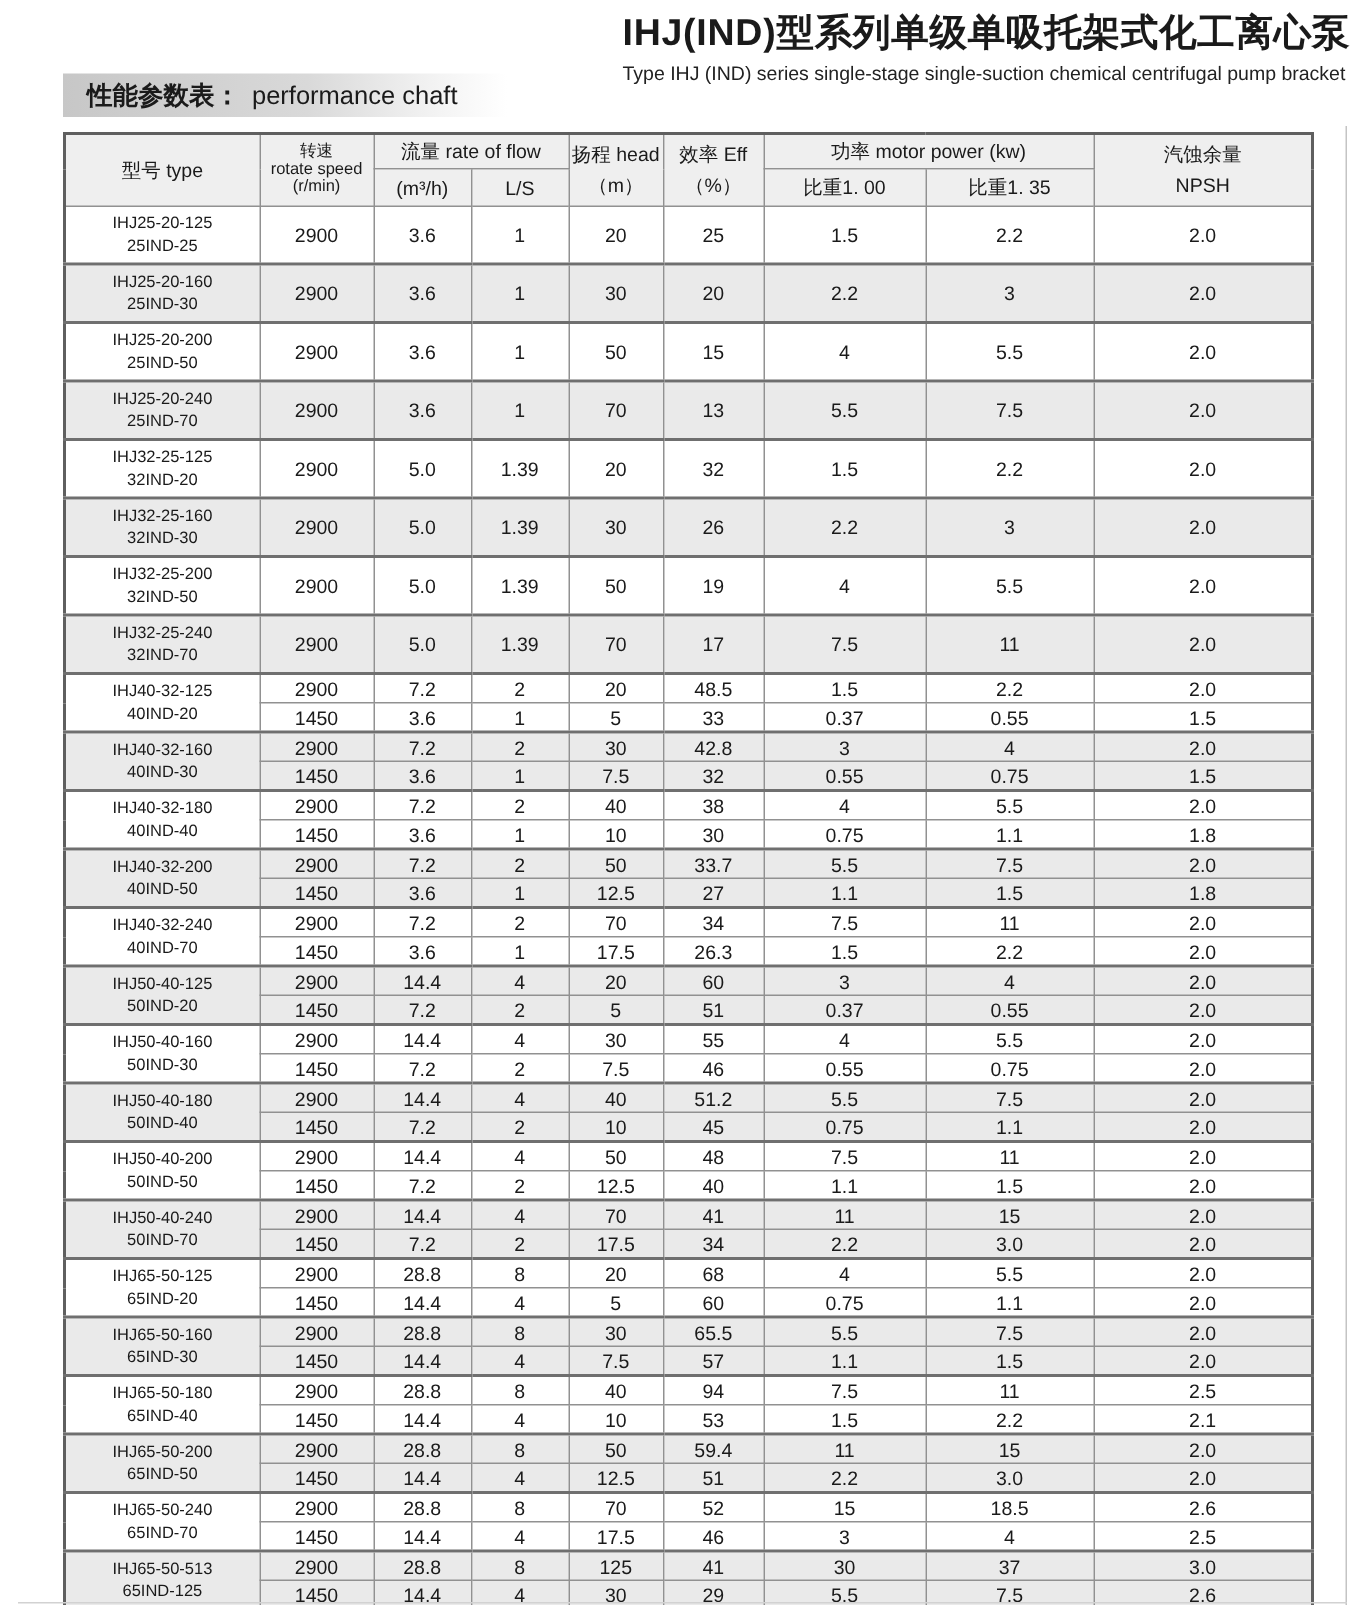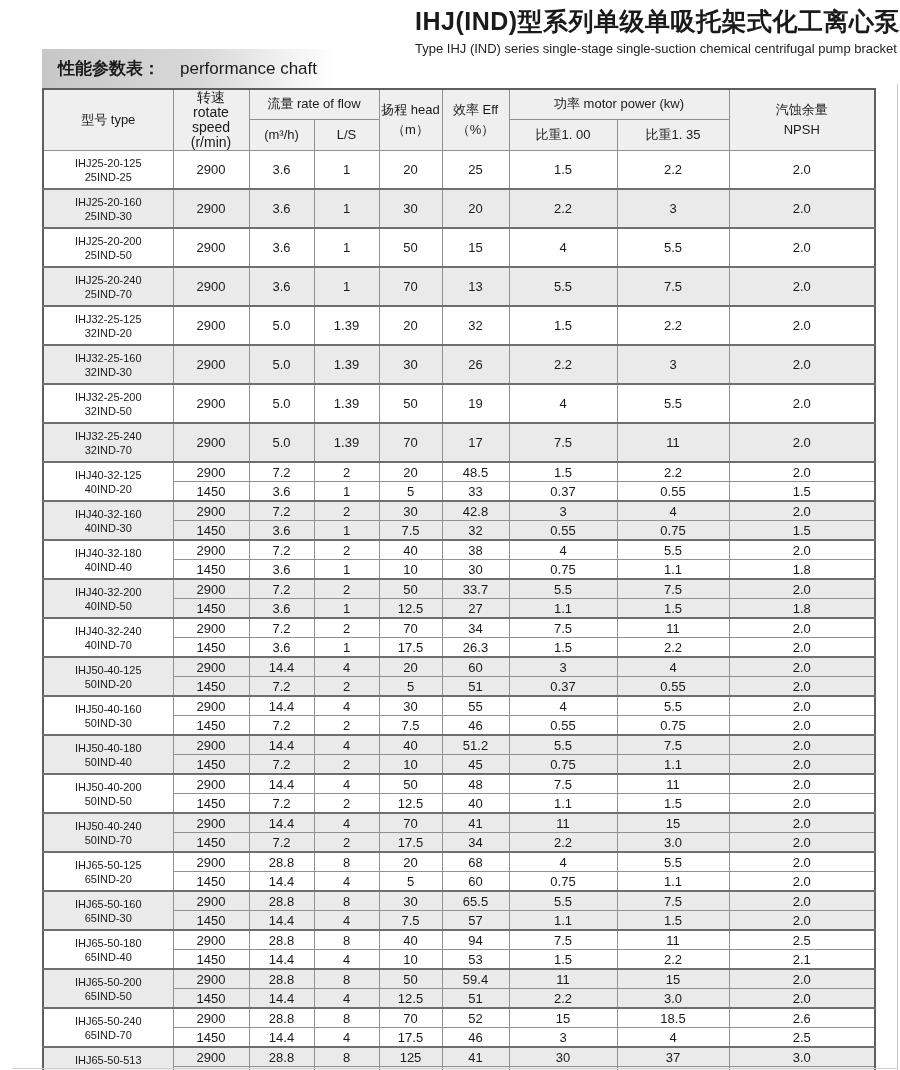--- a/index.html
+++ b/index.html
@@ -9,43 +9,43 @@
     font-family:"Liberation Sans", sans-serif;
     color:#1a1a1a;
     position:relative;
     overflow:hidden;
   }
   .title-block { position:absolute; top:5px; left:415px; width:470px; text-align:center; }
   .main-title { font-size:25px; font-weight:bold; white-space:nowrap; letter-spacing:0.5px; }
   .sub-title  { font-size:13px; margin-top:3px; white-space:nowrap; color:#222; }
 
   .section-bar {
-    position:absolute; top:49px; left:42px; width:296px; height:39px;
+    position:absolute; top:49px; left:42px; width:296px; height:29px;
     background:linear-gradient(90deg,#c7c7c7 0%,#d9d9d9 55%,#f4f4f4 85%,#ffffff 100%);
     display:flex; align-items:center; padding-left:16px; box-sizing:border-box;
     font-size:17px; white-space:nowrap;
   }
   .section-bar .cn { font-weight:bold; }
-  .section-bar .en { font-weight:normal; margin-left:20px; }
+  .section-bar .en { font-weight:normal; margin-left:8px; }
 
   table.perf {
     position:absolute; top:88px; left:42px; width:832px;
     border-collapse:collapse; table-layout:fixed;
     font-size:13px;
     border:2px solid #5f5f5f;
   }
   .perf th, .perf td {
     border:1px solid #919191;
     text-align:center; vertical-align:middle;
     padding:0; font-weight:normal; overflow:hidden;
   }
   .perf thead th { background:#efefef; }
   .perf thead tr.h1 th { height:22px; }
   .perf thead tr.h2 th { height:24px;margin-left:29px; }
-  th.speed-cell { font-size:14px; line-height:1.08; }
+  th.speed-cell { font-size:11px; line-height:1.08; }
   th.two-line   { line-height:1.55; }
   tbody tr.single td { height:37px; }
   tbody tr.sub td    { height:18px; }
   tbody tr.alt td    { background:#eaeaea; }
   tbody tr.group-start td { border-top:2px solid #6f6f6f; }
   td.type-cell { font-size:11px; line-height:1.3; }
   .edge-line-right { position:absolute; top:84px; right:2px; bottom:0; width:1px; background:#c4c4c4; }
   .edge-line-bottom { position:absolute; left:12px; right:2px; bottom:1px; height:1px; background:#d2d2d2; }
 </style>
 </head>

